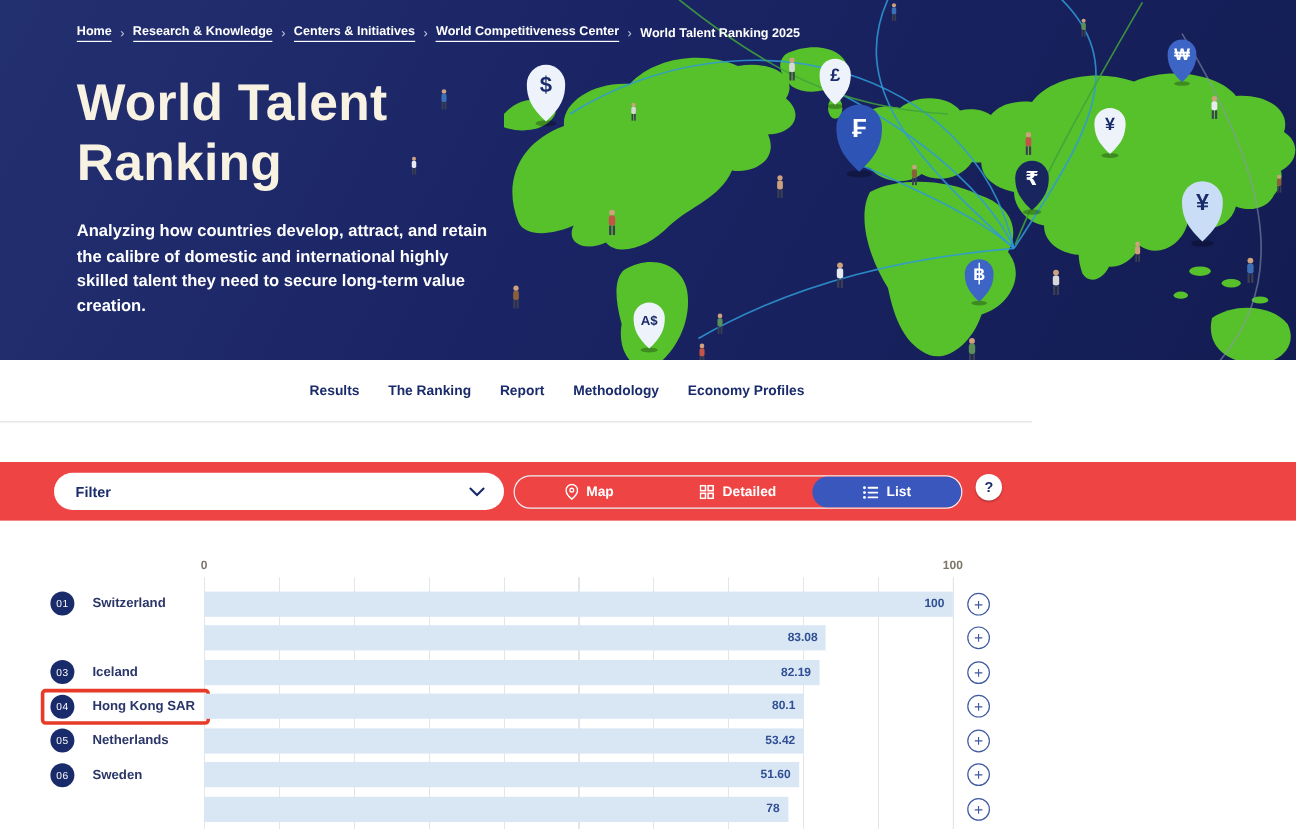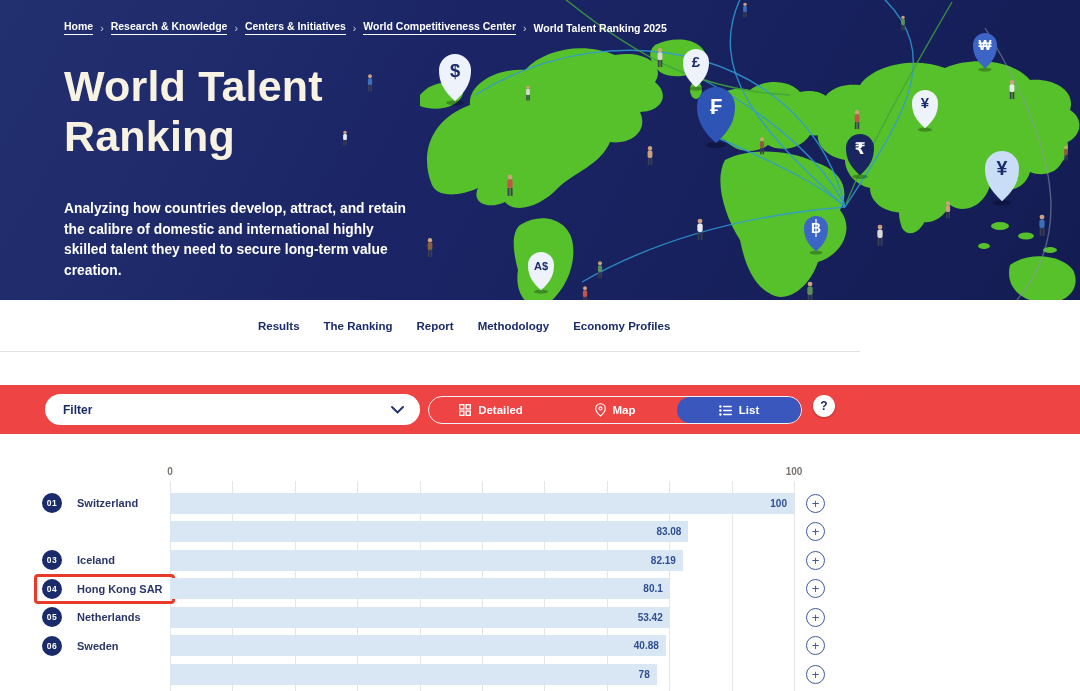--- a/index.html
+++ b/index.html
@@ -14,21 +14,21 @@
   .arc{fill:none;stroke:#2E9AD7;stroke-width:1.4;opacity:.85;}
   .arc-green{stroke:#3FA33C;}
   .arc-gray{stroke:#8D97AD;opacity:.55;}
   .breadcrumb{position:absolute;left:64px;top:20px;font-size:10.5px;font-weight:700;color:#fff;
               display:flex;gap:7px;align-items:center;white-space:nowrap;}
   .breadcrumb a{color:#fff;text-decoration:none;border-bottom:1px solid #fff;padding-bottom:2px;cursor:pointer;}
   .breadcrumb .sep{opacity:.75;font-weight:400;}
   .breadcrumb .current{border-bottom:none;}
   .hero-title{position:absolute;left:64px;top:62px;margin:0;width:320px;
               font-size:43px;line-height:1.16;font-weight:700;color:#F8F2E2;letter-spacing:.2px;}
-  .hero-desc{position:absolute;left:64px;top:199px;margin:0;width:350px;
+  .hero-desc{position:absolute;left:64px;top:183px;margin:0;width:350px;
              font-size:13.8px;line-height:1.5;font-weight:700;color:#FFFFFF;}
 
   
   .tabs{position:absolute;left:0;top:300px;width:860px;height:52px;background:#fff;
         border-bottom:1px solid #E2E2E6;display:flex;align-items:center;gap:24px;padding-left:258px;box-sizing:border-box;}
   .tabs a{font-size:11.5px;font-weight:700;color:#1A2B6B;text-decoration:none;cursor:pointer;white-space:nowrap;}
 
   
   .filter-band{position:absolute;left:0;top:385px;width:1080px;height:49px;background:#ef4444;}
   .filter-pill{position:absolute;left:45px;top:9px;width:375px;height:31px;border-radius:16px;
@@ -52,21 +52,21 @@
   .tick-100{left:794px;}
   .grid{position:absolute;left:170px;top:47px;width:624px;bottom:0;
         background-image:repeating-linear-gradient(to right,#E4E5EA 0,#E4E5EA 1px,transparent 1px,transparent 62.4px);
         border-right:1px solid #E4E5EA;}
   .rows{position:absolute;left:0;top:55px;width:1080px;}
   .row{position:relative;height:28.5px;}
   .label-wrap{position:absolute;left:34px;top:50%;transform:translateY(-50%);display:flex;align-items:center;
               border:3px solid transparent;border-radius:4px;padding:2px 9px 2px 5px;}
   .row.hl .label-wrap{border-color:#E73A28;}
   .badge{width:20px;height:20px;border-radius:50%;background:#1A2B6B;color:#fff;font-size:8.5px;
-         font-weight:700;letter-spacing:.4px;display:flex;align-items:center;justify-content:center;flex:0 0 20px;}
+         font-weight:400;letter-spacing:.4px;display:flex;align-items:center;justify-content:center;flex:0 0 20px;}
   .cname{margin-left:15px;font-size:11px;font-weight:700;color:#2A3668;white-space:nowrap;}
   .bar{position:absolute;left:170px;top:3.9px;height:20.8px;background:#D9E7F5;
        display:flex;align-items:center;justify-content:flex-end;}
   .bar span{font-size:10px;font-weight:700;color:#2F4E93;padding-right:7px;}
   .plus{position:absolute;left:806px;top:4.7px;width:19px;height:19px;border-radius:50%;background:#fff;
         border:1.4px solid #3F5AA0;color:#3F5AA0;font-size:13px;line-height:15px;text-align:center;
         cursor:pointer;padding:0;box-sizing:border-box;font-family:"Liberation Sans","DejaVu Sans",sans-serif;}
 </style>
 </head>
 <body>
@@ -300,36 +300,36 @@
   <div class="filter-band">
     <button class="filter-pill">
       <span>Filter</span>
       <svg width="13" height="8" viewBox="0 0 13 8">
         <polyline points="1,1 6.5,6.5 12,1" fill="none" stroke="#1A2B6B" stroke-width="1.8" stroke-linecap="round"></polyline>
       </svg>
     </button>
 
     <div class="view-toggle">
       <button class="seg">
+        <svg width="11" height="14" viewBox="0 0 12 15">
+          <path d="M6,0.7 C3,0.7 0.8,3 0.8,5.8 C0.8,9.6 6,14 6,14 C6,14 11.2,9.6 11.2,5.8 C11.2,3 9,0.7 6,0.7 Z" fill="none" stroke="#fff" stroke-width="1.3"></path>
+          <circle cx="6" cy="5.8" r="1.7" fill="none" stroke="#fff" stroke-width="1.2"></circle>
+        </svg>
+        <span>Map</span>
+      </button>
+      <button class="seg">
         <svg width="12" height="12" viewBox="0 0 12 12">
           <g fill="none" stroke="#fff" stroke-width="1.3">
             <rect x="0.7" y="0.7" width="4.2" height="4.2"></rect>
               <rect x="7.1" y="0.7" width="4.2" height="4.2"></rect>
             <rect x="0.7" y="7.1" width="4.2" height="4.2"></rect>
               <rect x="7.1" y="7.1" width="4.2" height="4.2"></rect>
           </g>
         </svg>
         <span>Detailed</span>
-      </button>
-      <button class="seg">
-        <svg width="11" height="14" viewBox="0 0 12 15">
-          <path d="M6,0.7 C3,0.7 0.8,3 0.8,5.8 C0.8,9.6 6,14 6,14 C6,14 11.2,9.6 11.2,5.8 C11.2,3 9,0.7 6,0.7 Z" fill="none" stroke="#fff" stroke-width="1.3"></path>
-          <circle cx="6" cy="5.8" r="1.7" fill="none" stroke="#fff" stroke-width="1.2"></circle>
-        </svg>
-        <span>Map</span>
       </button>
       <button class="seg active">
         <svg width="13" height="11" viewBox="0 0 13 11">
           <g fill="#fff">
               <circle cx="1.4" cy="1.5" r="1.2"></circle>
               <circle cx="1.4" cy="5.5" r="1.2"></circle>
               <circle cx="1.4" cy="9.5" r="1.2"></circle>
           <rect x="4" y="0.7" width="9" height="1.6" rx="0.8"></rect>
               <rect x="4" y="4.7" width="9" height="1.6" rx="0.8"></rect>
               <rect x="4" y="8.7" width="9" height="1.6" rx="0.8"></rect>
@@ -392,21 +392,21 @@
             <span>53.42</span>
           </div>
           <button class="plus">+</button>
         </div>
         <div class="row">
           <div class="label-wrap">
             <span class="badge">06</span>
             <span class="cname">Sweden</span>
           </div>
           <div class="bar" style="width: 495.83px;">
-            <span>40.88</span>
+            <span>51.60</span>
           </div>
           <button class="plus">+</button>
         </div>
         <div class="row hl">
           <div class="bar" style="width: 486.72px;">
             <span>78</span>
           </div>
           <button class="plus">+</button>
         </div>
       </div>

